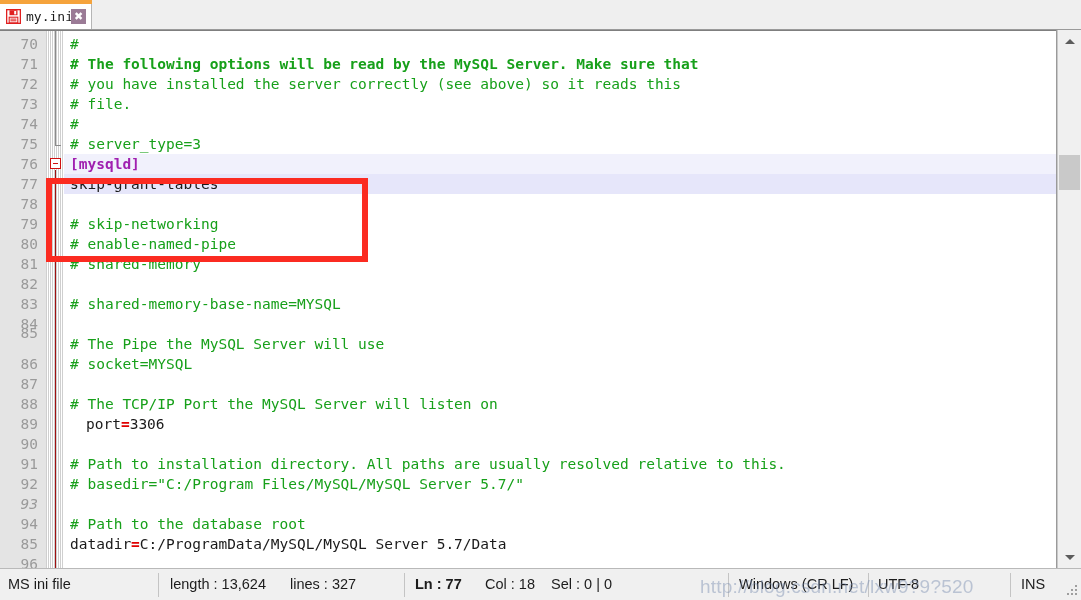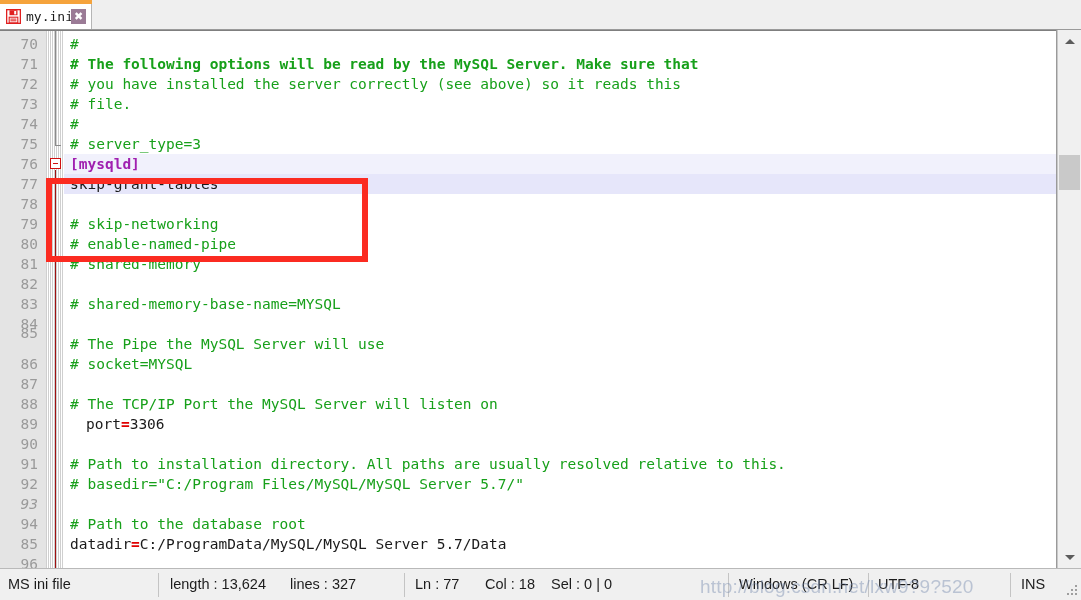--- a/index.html
+++ b/index.html
@@ -460,21 +460,21 @@
   </div>
 
   <div class="statusbar">
     <div class="sb-cell" style="left:8px;">MS ini file</div>
     <div class="sb-sep" style="left:158px;"></div>
 
     <div class="sb-cell" style="left:170px;">length : 13,624</div>
     <div class="sb-cell" style="left:290px;">lines : 327</div>
     <div class="sb-sep" style="left:404px;"></div>
 
-    <div class="sb-cell" style="left:415px;">Ln : 77</div>
+    <div class="sb-cell" style="left:415px;font-weight:bold;">Ln : 77</div>
     <div class="sb-cell" style="left:485px;">Col : 18</div>
     <div class="sb-cell" style="left:551px;">Sel : 0 | 0</div>
     <div class="sb-sep" style="left:728px;"></div>
 
     <div class="sb-cell" style="left:739px;">Windows (CR LF)</div>
     <div class="sb-sep" style="left:868px;"></div>
 
     <div class="sb-cell" style="left:878px;">UTF-8</div>
     <div class="sb-sep" style="left:1010px;"></div>
 

